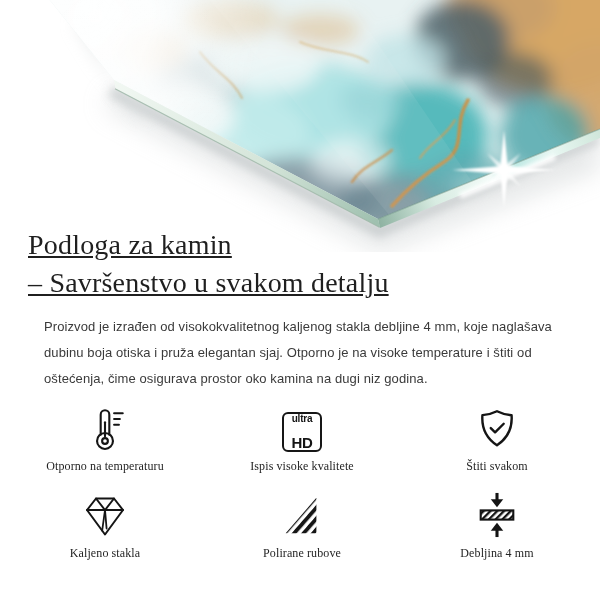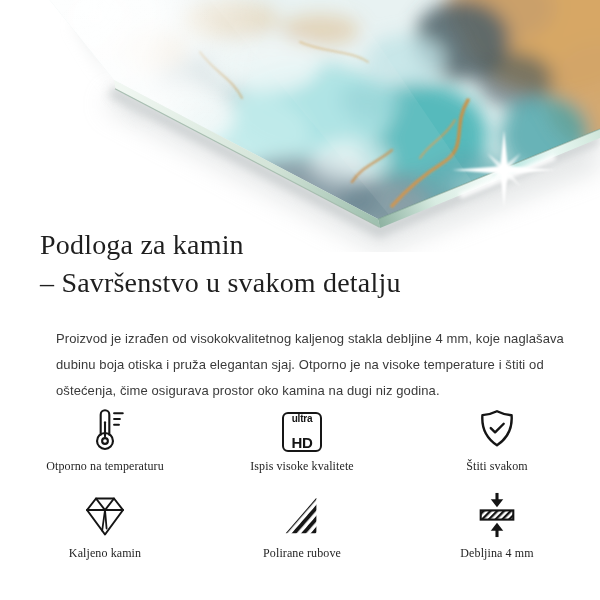--- a/index.html
+++ b/index.html
@@ -4,24 +4,24 @@
 <style>
   html,body{margin:0;padding:0;background:#fff;}
   #canvas{
     position:relative;width:600px;height:600px;background:#ffffff;
     overflow:hidden;font-family:"Liberation Sans",sans-serif;
   }
   
   #hero{position:absolute;top:0;left:0;pointer-events:none;}
   
   .heading{
-    position:absolute;left:40px;top:226px;
+    position:absolute;left:28px;top:226px;
     font-family:"Liberation Serif",serif;
     font-size:28px;line-height:38px;font-weight:400;
-    color:#1f1f1f;letter-spacing:.2px;white-space:nowrap;
+    color:#1f1f1f;letter-spacing:.2px;white-space:nowrap;text-decoration:underline;
   }
   .heading span{display:block;}
   
   .para{
     position:absolute;left:40px;top:310px;width:528px;
     font-size:13px;line-height:26px;color:#3a3a3a;letter-spacing:.1px;
   }
   
   .features{
     position:absolute;left:8px;top:402px;width:584px;
@@ -157,21 +157,21 @@
       <path d="M480,170 L504,167 L528,170 L504,173 Z" fill="#ffffff" opacity="0.75" filter="url(#fRay)" transform="rotate(45 504 170)"></path>
       <path d="M480,170 L504,167 L528,170 L504,173 Z" fill="#ffffff" opacity="0.75" filter="url(#fRay)" transform="rotate(-45 504 170)"></path>
     </g>
   </svg>
 
   <h1 class="heading" style="margin:0;">
     <span>Podloga za kamin</span>
     <span>– Savršenstvo u svakom detalju</span>
   </h1>
 
-  <p class="para" style="margin:16px;">Proizvod je izrađen od visokokvalitetnog kaljenog stakla debljine 4 mm, koje naglašava dubinu boja otiska i pruža elegantan sjaj. Otporno je na visoke temperature i štiti od oštećenja, čime osigurava prostor oko kamina na dugi niz godina.</p>
+  <p class="para" style="margin:4px;">Proizvod je izrađen od visokokvalitetnog kaljenog stakla debljine 4 mm, koje naglašava dubinu boja otiska i pruža elegantan sjaj. Otporno je na visoke temperature i štiti od oštećenja, čime osigurava prostor oko kamina na dugi niz godina.</p>
 
   <div class="features">
 
     <div class="feature">
       <div class="f-icon">
         <svg width="46" height="46" viewBox="0 0 48 48">
           <g class="icon-stroke" stroke-width="2.2">
             <path d="M19.5,30 V9 a4.5,4.5 0 0 1 9,0 V30"></path>
             <circle cx="24" cy="36.5" r="8.3"></circle>
             <circle cx="24" cy="36.5" r="3"></circle>
@@ -212,21 +212,21 @@
         <svg width="48" height="46" viewBox="0 0 48 46">
           <g class="icon-stroke" stroke-width="2">
             <path d="M6,17 L15,5.5 L33,5.5 L42,17 L24,41.5 Z"></path>
             <path d="M6,17 L42,17"></path>
             <path d="M15,5.5 L24,17 L33,5.5"></path>
             <path d="M24,17 L21.2,37.5" stroke-width="1.8"></path>
             <path d="M24,17 L25.6,35.5" stroke-width="1.8"></path>
           </g>
         </svg>
       </div>
-      <div class="f-label">Kaljeno kamin</div>
+      <div class="f-label">Kaljeno stakla</div>
     </div>
 
     <div class="feature">
       <div class="f-icon">
         <svg width="46" height="46" viewBox="0 0 48 48">
           <defs>
             <pattern id="pat-diag" patternUnits="userSpaceOnUse" width="7.5" height="7.5" patternTransform="rotate(41)">
               <rect x="0" y="0" width="4" height="7.5" fill="#161616"></rect>
             </pattern>
           </defs>

